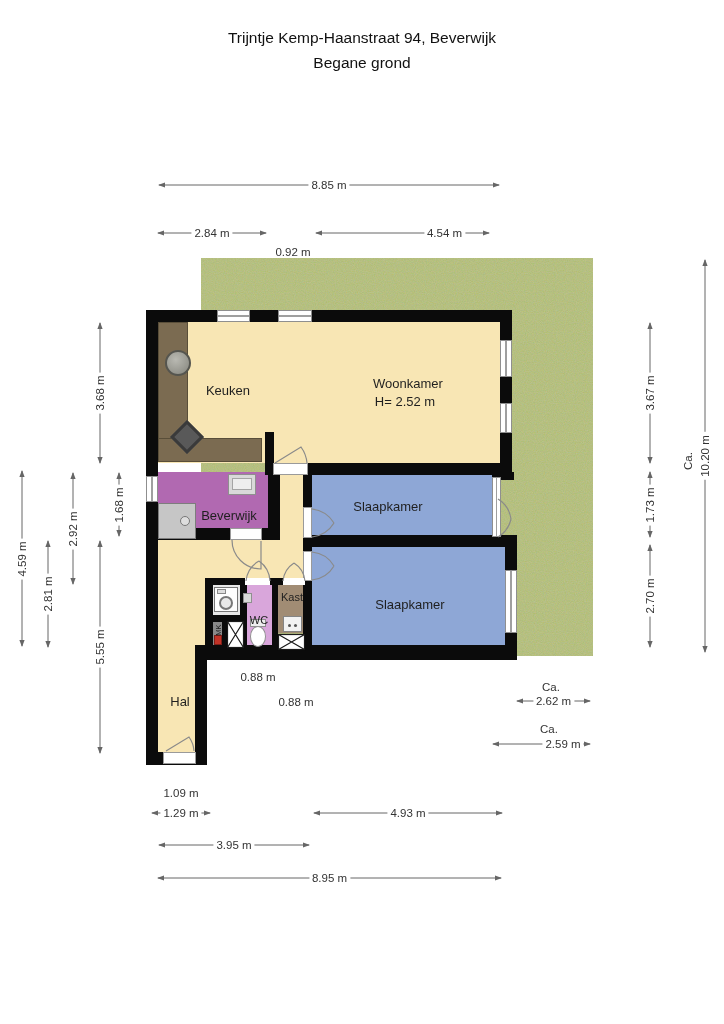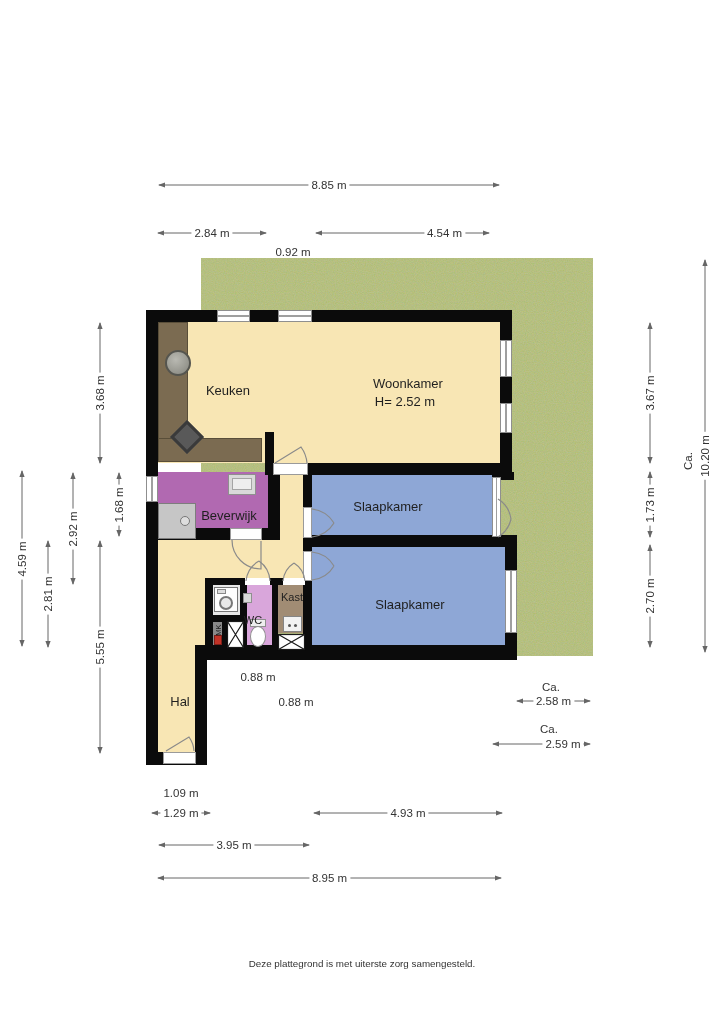--- a/index.html
+++ b/index.html
@@ -39,20 +39,24 @@
   .boiler{position:absolute;box-sizing:border-box;background:#f2f2f2;border:1px solid #858585;}
   .dot2{position:absolute;width:3px;height:3px;border-radius:50%;background:#555;box-shadow:6px 0 0 #555;}
   .mkred{position:absolute;background:#c23327;border:1px solid #7e1f18;box-sizing:border-box;}
   svg{position:absolute;left:0;top:0;}
 </style>
 </head>
 <body>
 
 <div class="canvas">
 
+  <div class="title">
+    <div>Trijntje Kemp-Haanstraat 94, Beverwijk</div>
+    <div>Begane grond</div>
+  </div>
 
   <svg style="left:201px;top:258px" width="392" height="398">
     <defs>
       <filter id="grassF" x="0" y="0" width="100%" height="100%">
         <feTurbulence type="fractalNoise" baseFrequency="0.9" numOctaves="2" seed="4"></feTurbulence>
         <feComponentTransfer>
           <feFuncR type="table" tableValues="0.38 0.55"></feFuncR>
           <feFuncG type="table" tableValues="0.47 0.58"></feFuncG>
           <feFuncB type="table" tableValues="0.14 0.30"></feFuncB>
           <feFuncA type="table" tableValues="1 1"></feFuncA>
@@ -210,33 +214,33 @@
         <polygon points="705,653 702.4,646 707.6,646" stroke="none"></polygon>
       </g>
   </svg>
 
   <div class="lbl" style="left:228px;top:390px">Keuken</div>
   <div class="lbl" style="left:408px;top:383px">Woonkamer</div>
   <div class="lbl" style="left:405px;top:401px">H= 2.52 m</div>
   <div class="lbl" style="left:229px;top:515px">Beverwijk</div>
   <div class="lbl" style="left:388px;top:506px">Slaapkamer</div>
   <div class="lbl" style="left:410px;top:604px">Slaapkamer</div>
-  <div class="lbl small" style="left:253px;top:620px">WC</div>
+  <div class="lbl small" style="left:259px;top:620px">WC</div>
   <div class="lbl small" style="left:292px;top:597px">Kast</div>
   <div class="lbl tiny" style="left:218px;top:630px">MK</div>
   <div class="lbl" style="left:180px;top:701px">Hal</div>
 
   <div id="dim-layer">
       <div class="dimlbl" style="left: 329px; top: 185px;">8.85 m</div>
       <div class="dimlbl" style="left: 212px; top: 233px;">2.84 m</div>
       <div class="dimlbl" style="left: 402.5px; top: 233px; margin-left: 42px;">4.54 m</div>
       <div class="dimlbl" style="left: 408px; top: 813px;">4.93 m</div>
       <div class="dimlbl" style="left: 234px; top: 845px;">3.95 m</div>
       <div class="dimlbl" style="left: 329.5px; top: 878px;">8.95 m</div>
-      <div class="dimlbl" style="left: 553.5px; top: 701px;">2.58 m</div>
+      <div class="dimlbl" style="left: 553.5px; top: 701px;">2.62 m</div>
       <div class="dimlbl" style="left: 563px; top: 744px; text-align: right;">2.59 m</div>
       <div class="dimlbl" style="left: 181px; top: 813px;">1.29 m</div>
       <div class="dimlbl rot" style="left: 100px; top: 393px;">3.68 m</div>
       <div class="dimlbl rot" style="left: 119px; top: 504.5px;">1.68 m</div>
       <div class="dimlbl rot" style="left: 73px; top: 528.5px;">2.92 m</div>
       <div class="dimlbl rot" style="left: 22px; top: 558.5px;">4.59 m</div>
       <div class="dimlbl rot" style="left: 48px; top: 594px;">2.81 m</div>
       <div class="dimlbl rot" style="left: 100px; top: 647px;">5.55 m</div>
       <div class="dimlbl rot" style="left: 650px; top: 393px;">3.67 m</div>
       <div class="dimlbl rot" style="left: 650px; top: 504.5px;">1.73 m</div>
@@ -245,16 +249,15 @@
       <div class="dimlbl" style="left: 293px; top: 252px;">0.92 m</div>
       <div class="dimlbl" style="left: 181px; top: 793px;">1.09 m</div>
       <div class="dimlbl" style="left: 258px; top: 677px;">0.88 m</div>
       <div class="dimlbl" style="left: 296px; top: 702px;">0.88 m</div>
       <div class="dimlbl rot" style="left: 688px; top: 461px;">Ca.</div>
       <div class="dimlbl" style="left: 551px; top: 687px;">Ca.</div>
       <div class="dimlbl" style="left: 549px; top: 729px;">Ca.</div>
     </div>
 
   <div class="footer">
-    <div>Deze plattegrond is met uiterste zorg samengesteld.</div>
   </div>
 
 </div>
 
 </body></html>

